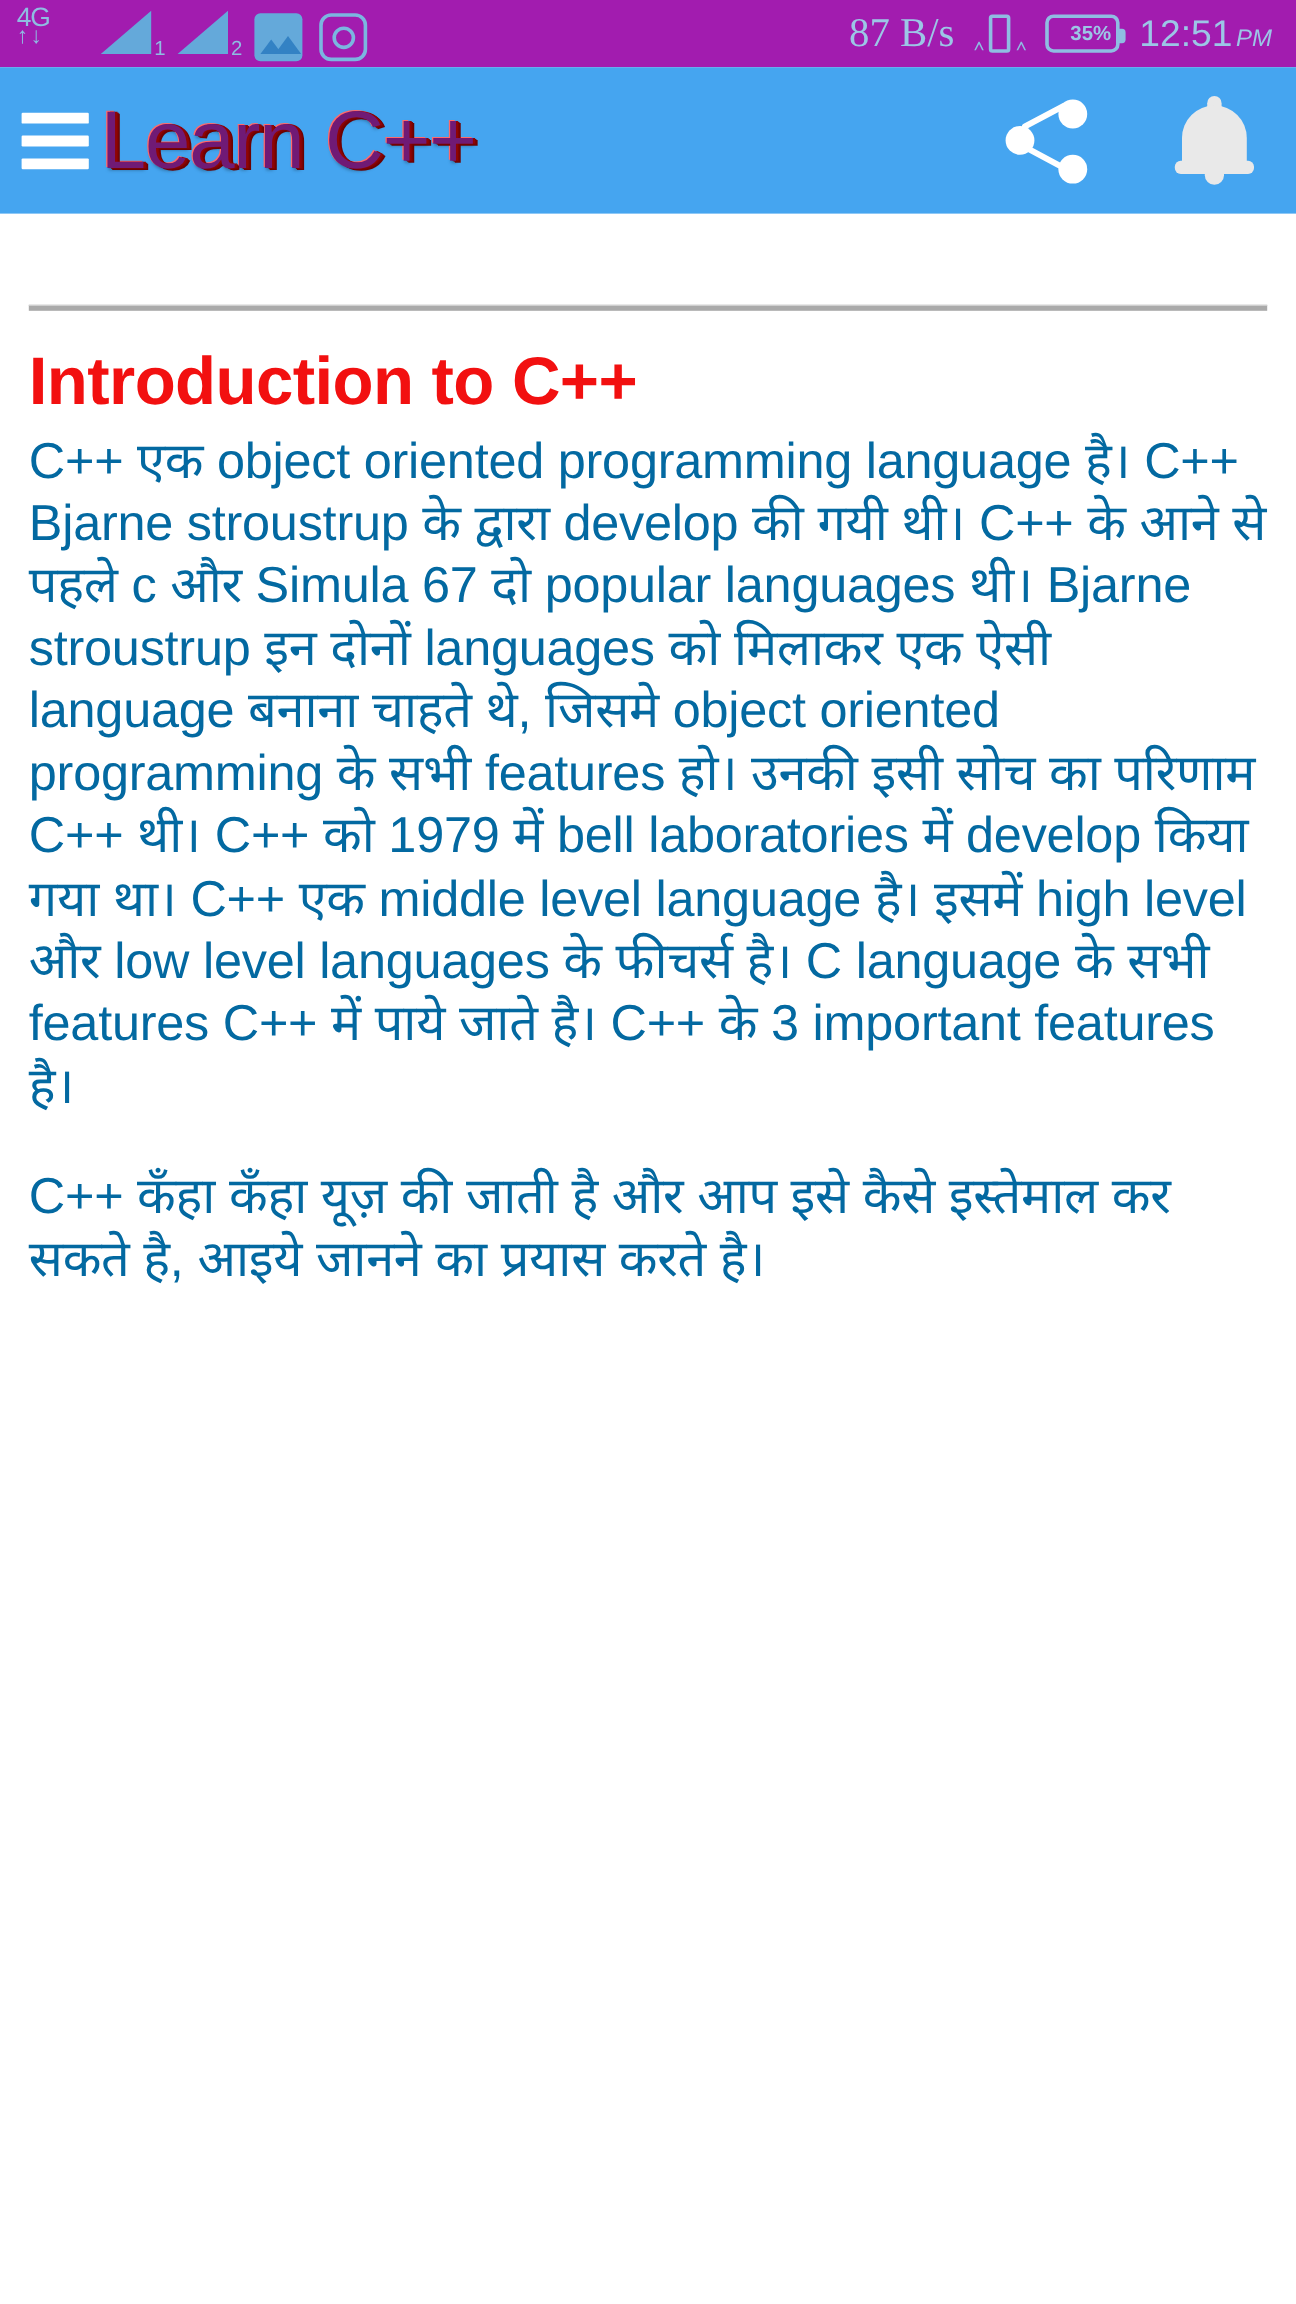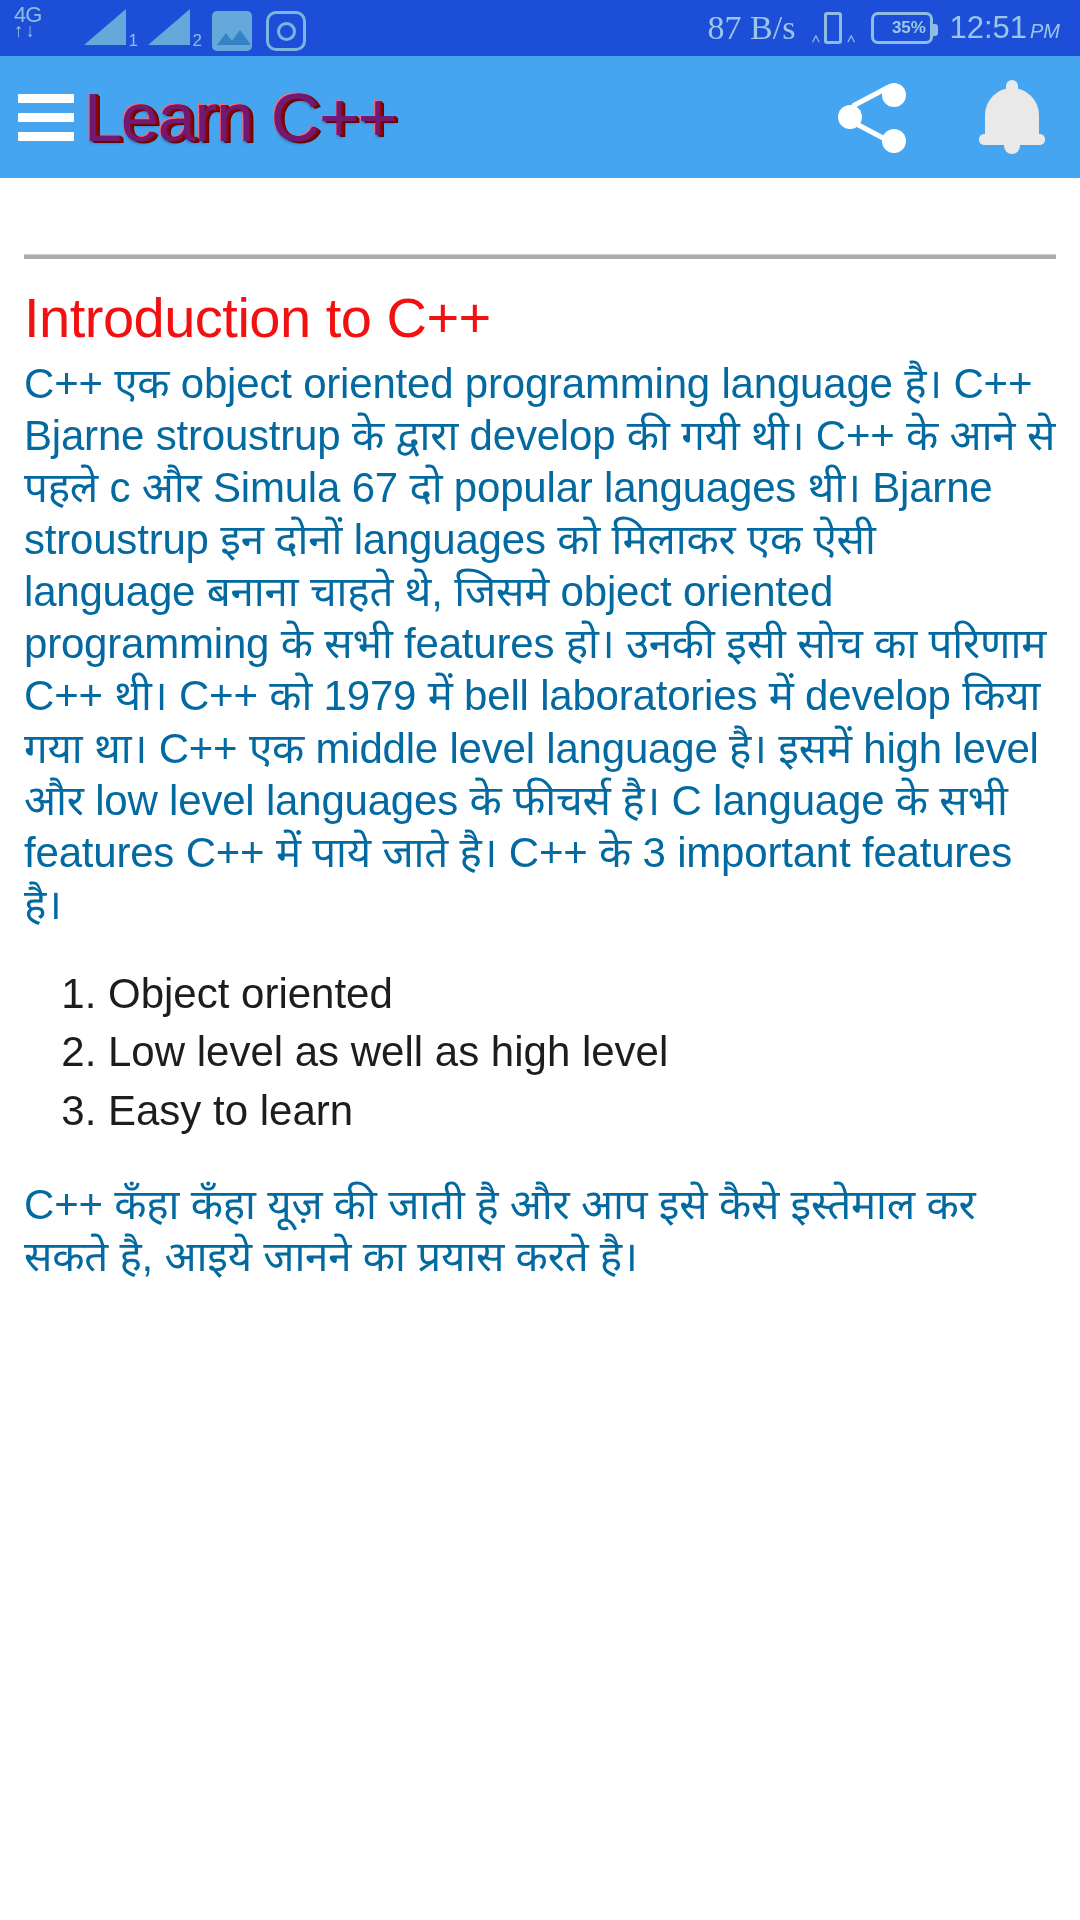--- a/index.html
+++ b/index.html
@@ -6,21 +6,21 @@
   html, body {
     width:1080px; height:1920px;
     background:#ffffff;
     font-family:"Liberation Sans", sans-serif;
     overflow:hidden;
   }
 
   
   .status-bar{
     height:56px; width:1080px;
-    background:#1d4ed8;
+    background:#a21caf;
     display:flex; align-items:center;
     padding:0 20px 0 14px;
     color:#bcd9ef;
     position:relative;
   }
   .status-left{ display:flex; align-items:flex-end; gap:14px; }
   .status-right{
     margin-left:auto; display:flex; align-items:center; gap:16px;
   }
 
@@ -152,21 +152,21 @@
   .page-title{
     font-size:46px; font-weight:bold; color:#ee1111;
     margin-top:44px;
     letter-spacing:-0.5px;
   }
   .divider{
     height:5px; background:#aaaaaa; margin-top:76px; width:1032px;
     border-top:1px solid #cfcfcf;
   }
   .section-title{
-    font-size:56px; font-weight:normal; color:#f21010;
+    font-size:56px; font-weight:bold; color:#f21010;
     margin-top:26px; letter-spacing:-0.5px;
   }
   .body-text{
     font-size:42px; color:#0369a1; line-height:1.24;
     margin-top:8px; letter-spacing:-0.2px;
   }
   ol.num-list{
     margin-top:36px; padding-left:84px; font-size:42px; color:#1d1d1d;
   }
   ol.num-list li{ line-height:1.3; margin-bottom:10px; }
@@ -257,22 +257,17 @@
 
 <div class="content">
 
 
   <div class="divider"></div>
 
   <div class="section-title">Introduction to C++</div>
 
   <div class="body-text">C++ एक object oriented programming language है। C++ Bjarne stroustrup के द्वारा develop की गयी थी। C++ के आने से पहले c और Simula 67 दो popular languages थी। Bjarne stroustrup इन दोनों languages को मिलाकर एक ऐसी language बनाना चाहते थे, जिसमे object oriented programming के सभी features हो। उनकी इसी सोच का परिणाम C++ थी। C++ को 1979 में bell laboratories में develop किया गया था। C++ एक middle level language है। इसमें high level और low level languages के फीचर्स है। C language के सभी features C++ में पाये जाते है। C++ के 3 important features है।</div>
 
-  <ol class="num-list tight">
-    <li>Object oriented</li>
-    <li>Low level as well as high level</li>
-    <li>Easy to learn</li>
-  </ol>
 
   <div class="body-text para2">C++ कँहा कँहा यूज़ की जाती है और आप इसे कैसे इस्तेमाल कर सकते है, आइये जानने का प्रयास करते है।</div>
 
 
 </div>
 
 </body></html>

